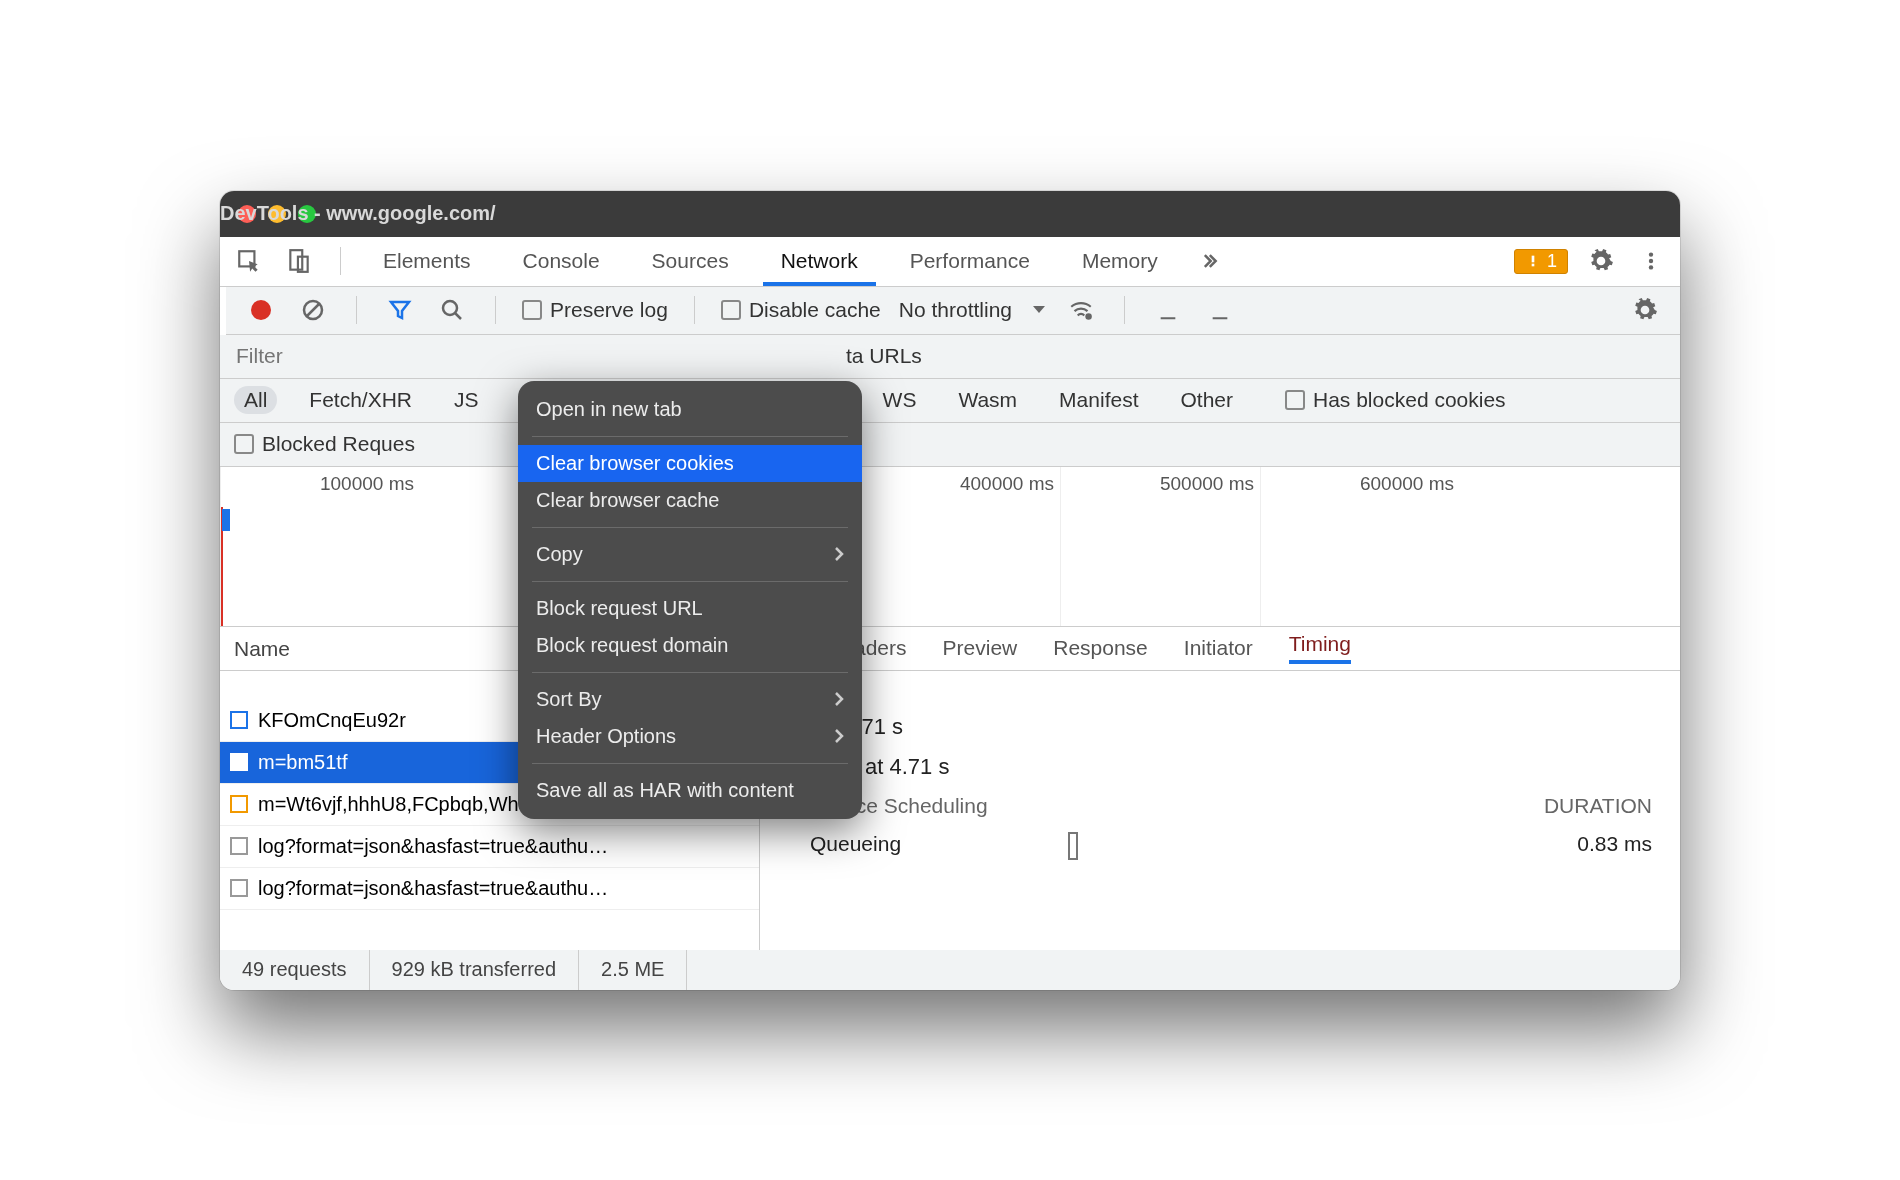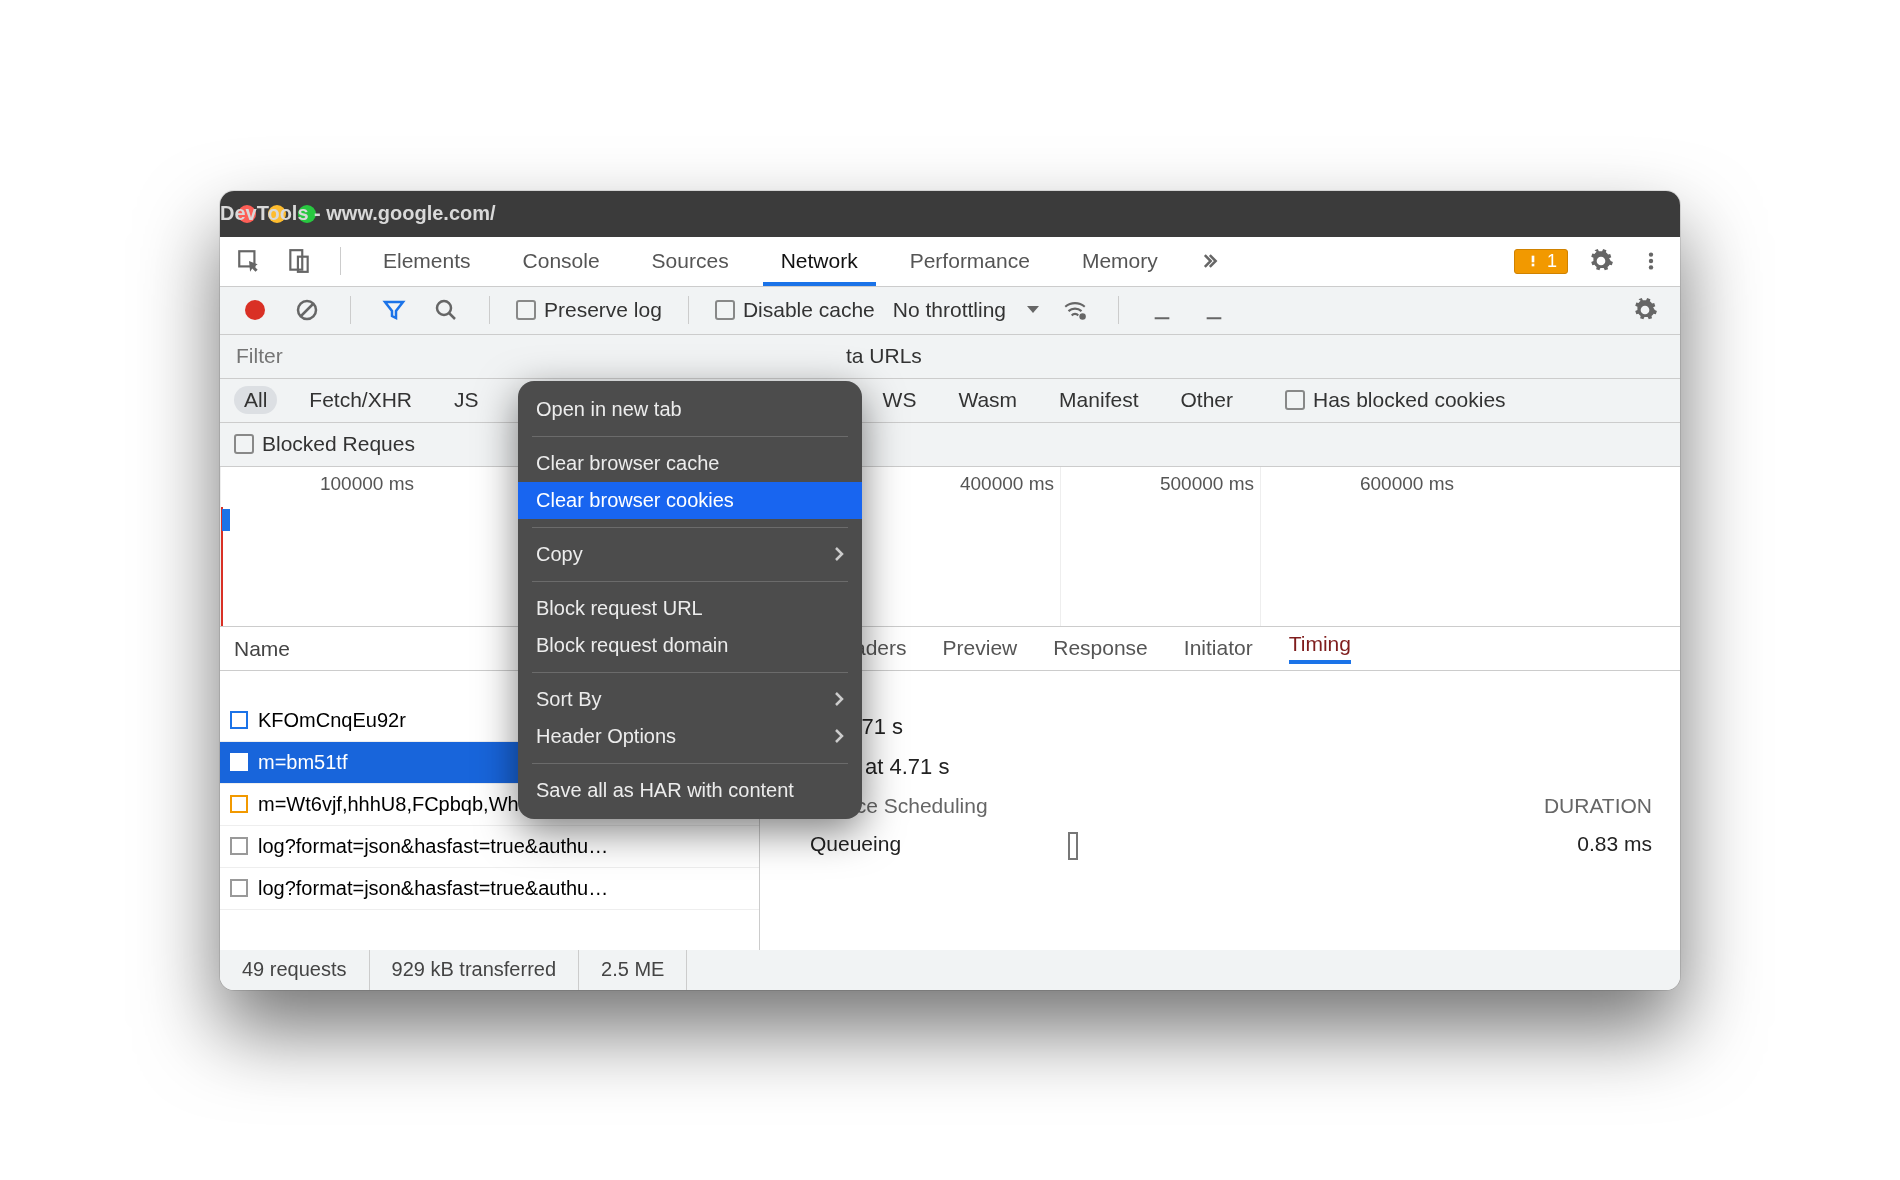--- a/index.html
+++ b/index.html
@@ -11,21 +11,21 @@
 .dot.red { background:#fe5f57; } .dot.yellow { background:#febc2e; } .dot.green { background:#28c840; }
 .title { position:absolute; left:0; right:0; text-align:left; color:#d9d9d9; font-size:20px; font-weight:600; pointer-events:none; }
 .row { display:flex; align-items:center; border-bottom:1px solid #ccc; font-size:21px; color:#333; }
 .tabbar { height:50px; padding:9px 12px; gap:16px; }
 .iconbtn { display:inline-flex; align-items:center; justify-content:center; width:34px; height:34px; color:#666; }
 .tab { padding:0 18px; height:50px; display:flex; align-items:center; color:#555; }
 .tab.active { color:#111; border-bottom:4px solid #1b73e8; font-weight:500; padding-top:4px; }
 .badge { background:#f29900; color:#fff; font-size:18px; padding:1px 10px; border-radius:3px; display:flex; align-items:center; gap:6px; border:1px solid #d08200; }
 .badge svg { width:16px; height:16px; }
 .vsep { width:1px; height:28px; background:#ccc; margin:0 8px; }
-.toolbar { height:48px; padding:0 18px; gap:18px; background:#f1f3f4; }
+.toolbar { height:48px; padding:0 18px; gap:18px; background:#f1f3f4;margin-left:6px; }
 .rec { width:20px; height:20px; border-radius:50%; background:#d93025; }
 .chk { display:flex; align-items:center; gap:8px; }
 .chk .box { width:20px; height:20px; border:2px solid #888; border-radius:3px; }
 .filterbar { height:44px; padding:0 16px; gap:10px; background:#f1f3f4; }
 .filterinput { border:none; background:transparent; font-size:21px; outline:none; width:80px; }
 .types { height:44px; padding:0 14px; gap:22px; background:#f1f3f4; }
 .type { padding:2px 10px; }
 .type.sel { background:#dcdfe3; border-radius:14px; }
 .blocked { height:44px; padding:0 14px; background:#f1f3f4; }
 .waterfall { height:160px; position:relative; border-bottom:1px solid #ccc; }
@@ -274,25 +274,25 @@
     <div class="cell">49 requests</div>
     <div class="cell">929 kB transferred</div>
     <div class="cell">2.5 ME</div>
   </div>
 
   <div class="ctxmenu">
     <div class="item">
         <span>Open in new tab</span>
       </div>
     <hr>
-    <div class="item">
-        <span>Clear browser cache</span>
-      </div>
     <div class="item hl">
         <span>Clear browser cookies</span>
+      </div>
+    <div class="item">
+        <span>Clear browser cache</span>
       </div>
     <hr>
     <div class="item">
         <span>Copy</span>
         <svg width="10" height="16" viewBox="0 0 10 16" fill="none" stroke="#ccc" stroke-width="2.5">
           <path d="M2 2l6 6-6 6"></path>
         </svg>
       </div>
     <hr>
     <div class="item">

